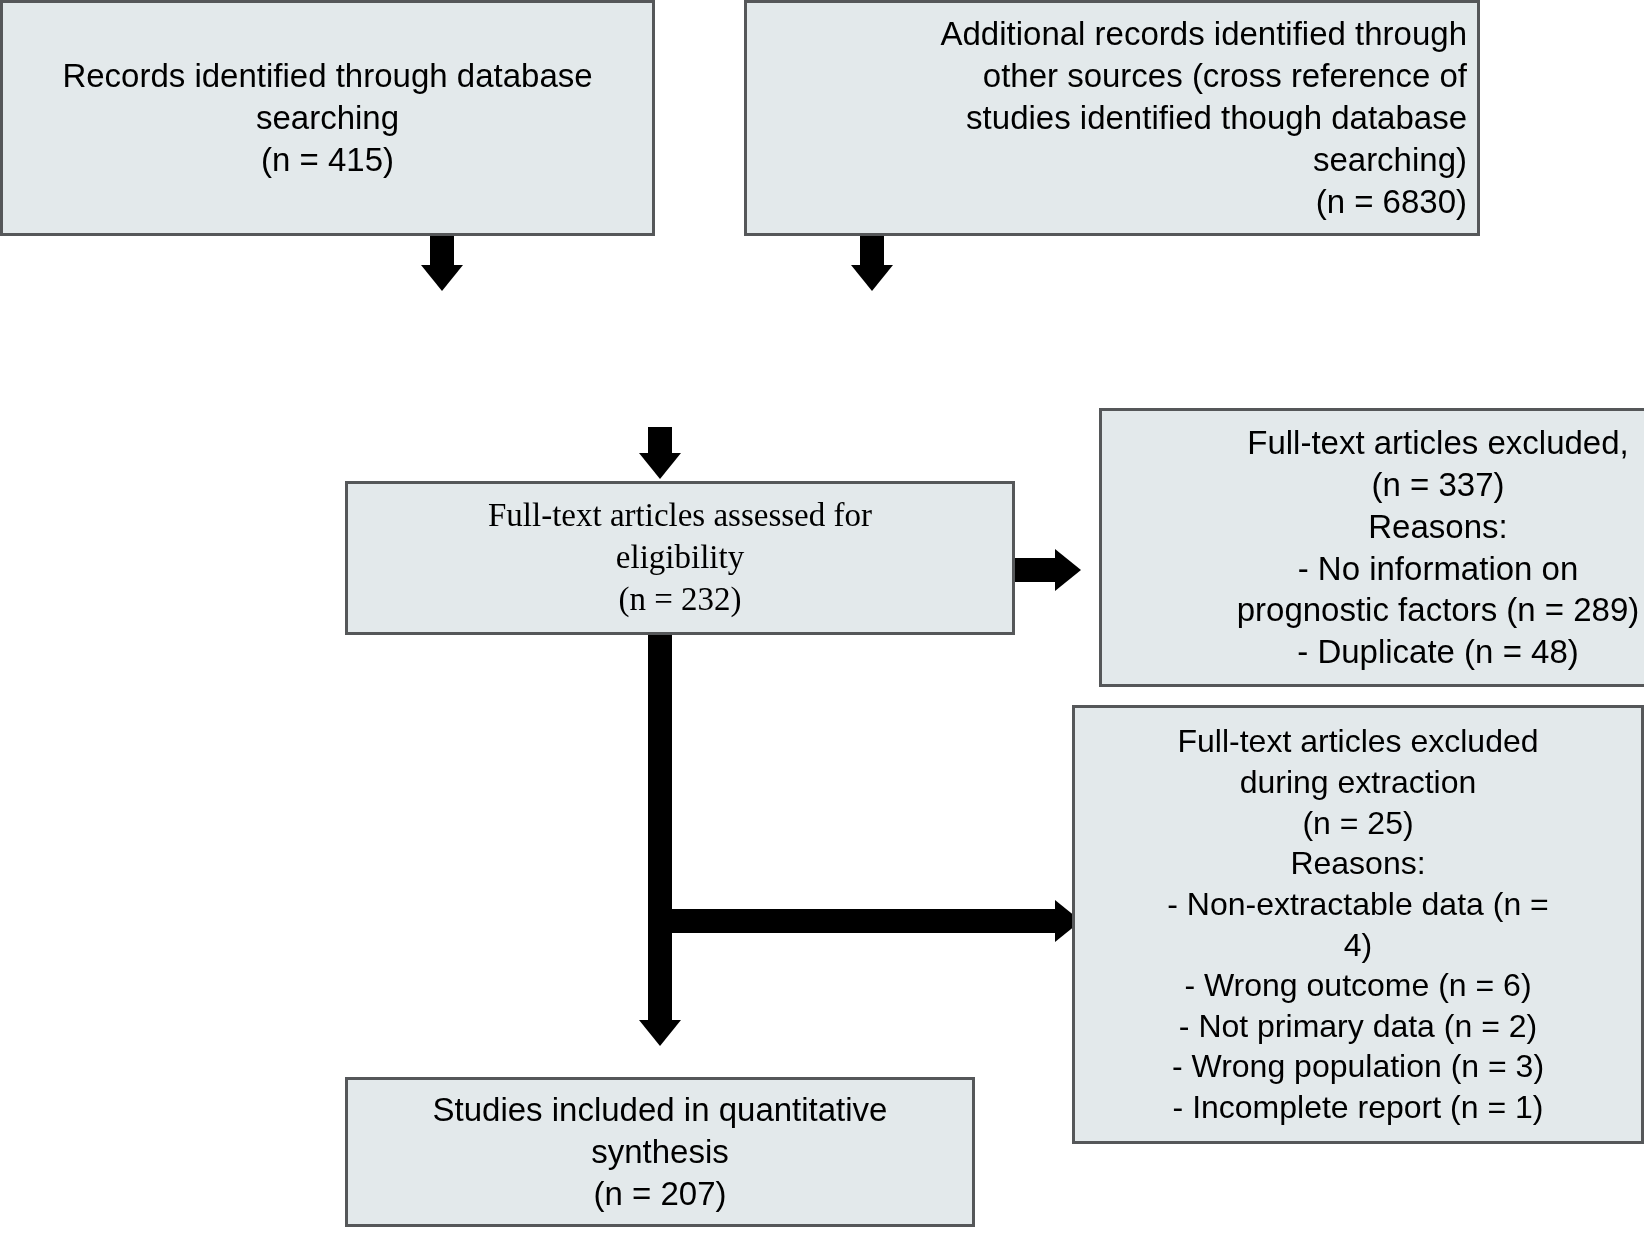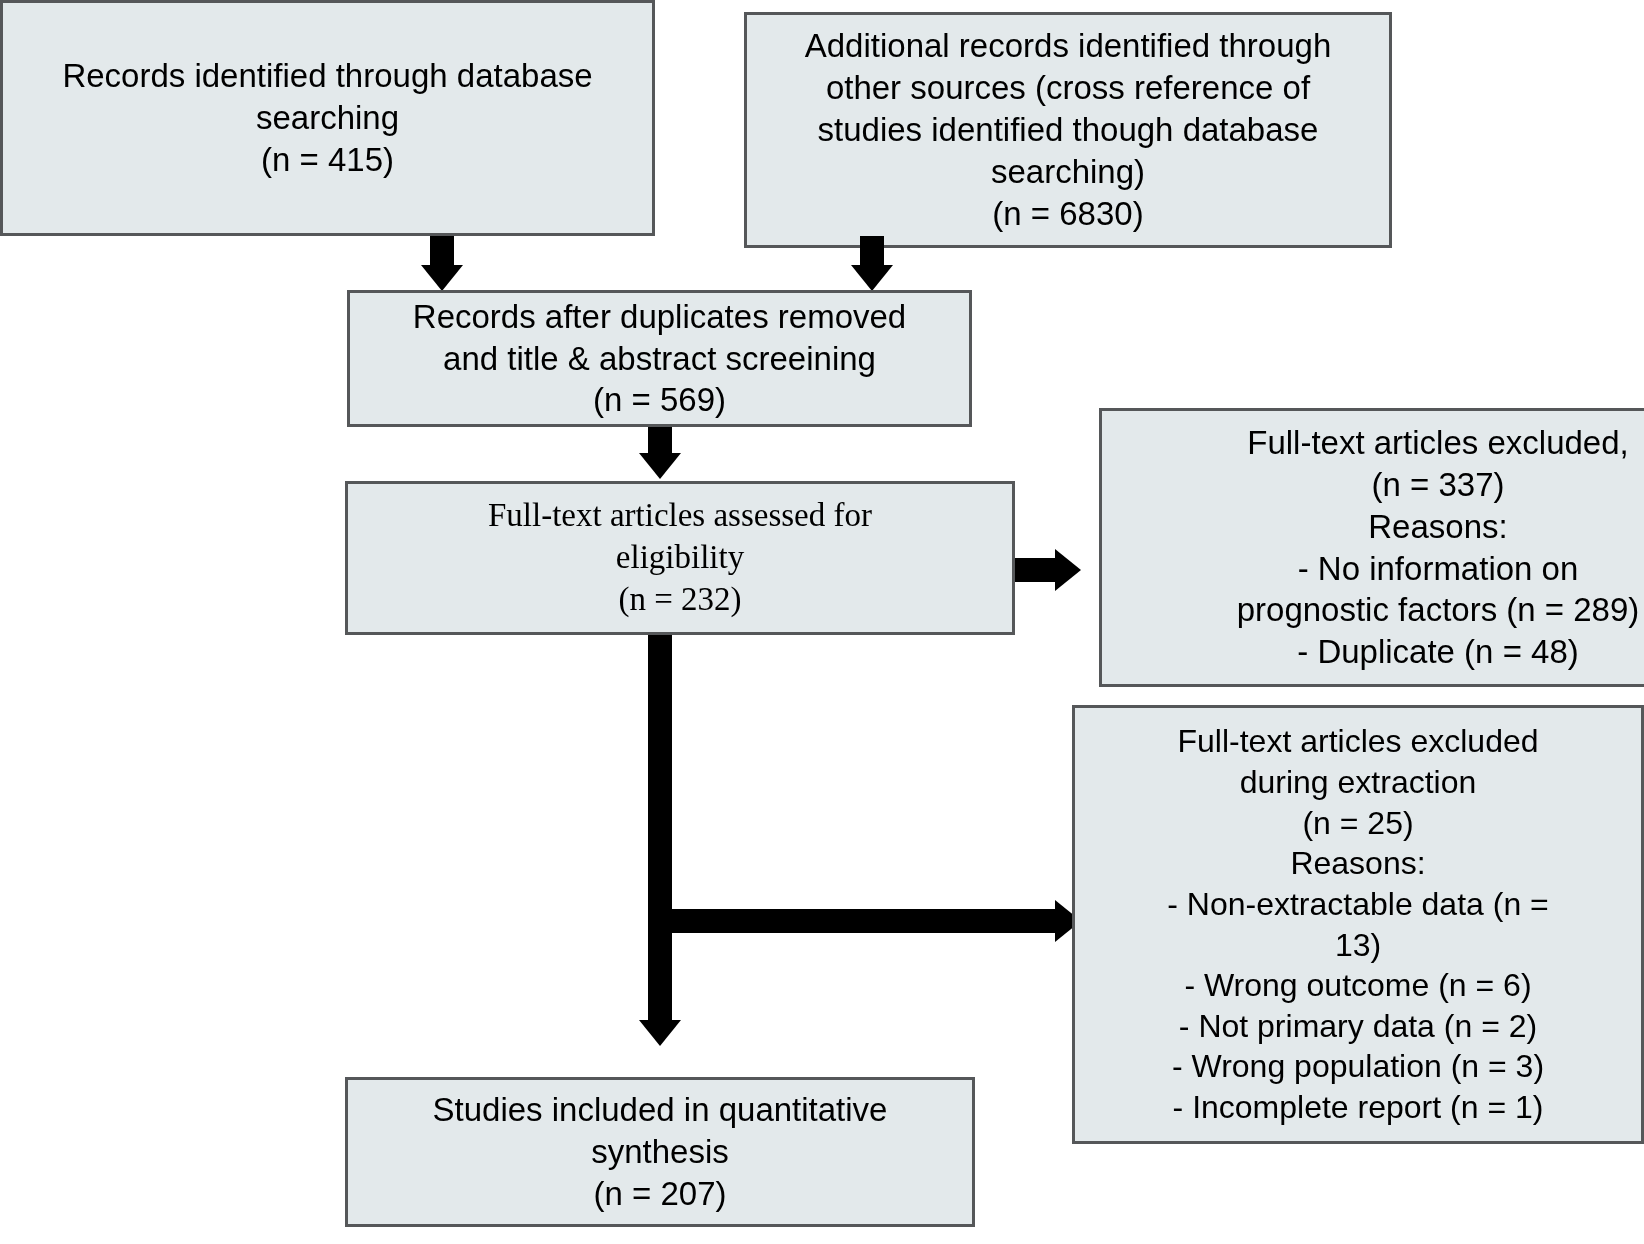--- a/index.html
+++ b/index.html
@@ -71,39 +71,34 @@
 <body>
 
 <div id="diagram">
 
   <div class="box" style="left:0px; top:0px; width:655px; height:236px;">
     <span class="txt">Records identified through database
 searching
 (n = 415)</span>
   </div>
 
-  <div class="box" style="left:744px; top:12px; width:648px; height:236px;">
+  <div class="box" style="left:744px; top:0px; width:736px; height:236px;text-align:right;">
     <span class="txt">Additional records identified through
 other sources (cross reference of
 studies identified though database
 searching)
 (n = 6830)</span>
   </div>
 
   <div class="arrow-shaft-v" style="left:430px; top:236px; width:24px; height:39px;"></div>
   <div class="arrow-head-down" style="left:421px; top:265px;"></div>
 
   <div class="arrow-shaft-v" style="left:860px; top:236px; width:24px; height:39px;"></div>
   <div class="arrow-head-down" style="left:851px; top:265px;"></div>
 
-  <div class="box" style="left:347px; top:290px; width:625px; height:137px;">
-    <span class="txt">Records after duplicates removed
-and title &amp; abstract screeining
-(n = 569)</span>
-  </div>
 
   <div class="arrow-shaft-v" style="left:648px; top:427px; width:24px; height:35px;"></div>
   <div class="arrow-head-down" style="left:639px; top:453px;"></div>
 
   <div class="box" style="left:345px; top:481px; width:670px; height:154px;font-family:Liberation Serif, serif;">
     <span class="txt">Full-text articles assessed for
 eligibility
 (n =  232)</span>
   </div>
 
@@ -124,21 +119,21 @@
 
   <div class="elbow-corner" style="left:660px; top:909px; width:403px; height:24px;"></div>
   <div class="arrow-head-right" style="left:1055px; top:900px;"></div>
 
   <div class="box" style="left:1072px; top:705px; width:572px; height:439px; font-size:32px;">
     <span class="txt">Full-text articles excluded
 during extraction
 (n = 25)
 Reasons:
 - Non-extractable data (n =
-13)
+4)
 - Wrong outcome (n = 6)
 - Not primary data (n = 2)
 - Wrong population (n = 3)
 - Incomplete report (n = 1)</span>
   </div>
 
   <div class="box" style="left:345px; top:1046px; width:630px; height:150px;margin-top:31px;">
     <span class="txt">Studies included in quantitative
 synthesis
 (n =  207)</span>

